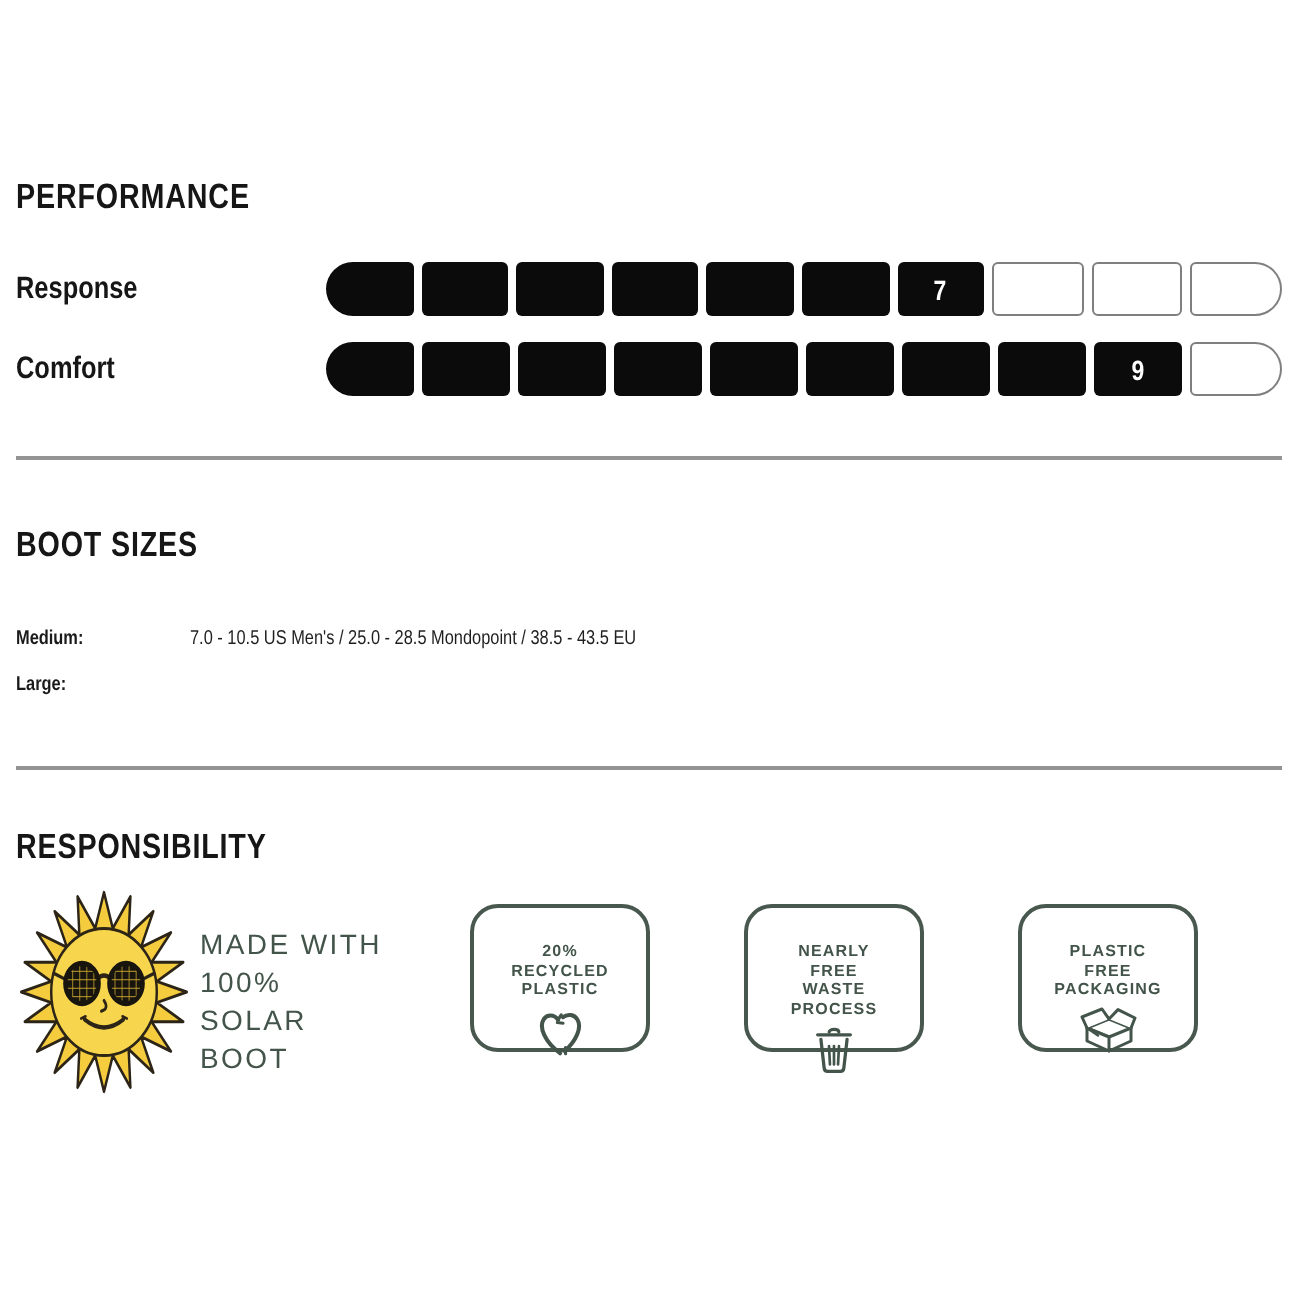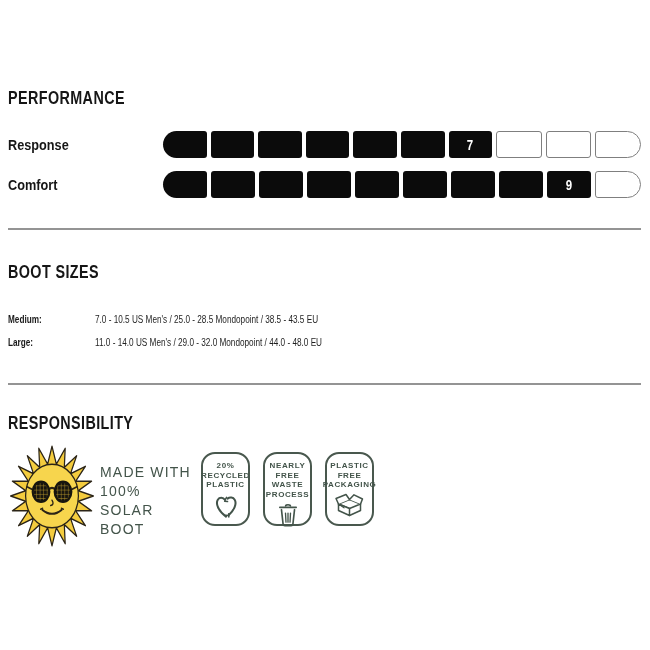--- a/index.html
+++ b/index.html
@@ -26,22 +26,22 @@
   #sizes{margin-top:26px;}
   .size-row{display:flex;line-height:23px;font-size:10px;}
   .size-label{width:87px;font-weight:bold;color:#1a1a1a;}
   .size-value{color:#1f1f1f;text-align:center;}
   
   .h-resp{margin-top:28px;}
   .resp-row{margin-top:10px;display:flex;align-items:flex-start;}
   .sun-wrap{width:88px;flex:0 0 88px;}
   .solar-text{width:97px;flex:0 0 97px;margin:20px 4px 0 4px;font-size:14px;font-weight:normal;letter-spacing:1.2px;line-height:19px;color:#43544a;}
   .badges{display:flex;gap:13px;margin-top:9px;}
-  .badge{box-sizing:border-box;width:49px;height:74px;border:2px solid #49584e;border-radius:14px;background:#fff;
-         display:flex;flex-direction:column;align-items:center;padding-top:7px;}
+  .badge{box-sizing:border-box;width:90px;height:74px;border:2px solid #49584e;border-radius:14px;background:#fff;
+         display:flex;flex-direction:column;align-items:center;padding-top:17px;margin-left:34px;}
   .badge-lines{text-align:center;font-size:8px;font-weight:bold;letter-spacing:.6px;line-height:9.5px;color:#43544a;}
   .badge-icon{margin-top:3px;}
 </style>
 </head>
 <body>
 
 <div class="page">
 
   <h2><span class="cond">PERFORMANCE</span></h2>
 
@@ -86,21 +86,20 @@
 
   <h2 class="h-boot"><span class="cond">BOOT SIZES</span></h2>
 
   <div id="sizes">
       <div class="size-row">
         <div class="size-label"><span class="cond">Medium:</span></div>
         <div class="size-value"><span class="cond">7.0 - 10.5 US Men's / 25.0 - 28.5 Mondopoint / 38.5 - 43.5 EU</span></div>
       </div>
       <div class="size-row">
         <div class="size-label"><span class="cond">Large:</span></div>
-        <div class="size-value"><span class="cond">11.0 - 14.0 US Men's / 29.0 - 32.0 Mondopoint / 44.0 - 48.0 EU</span></div>
       </div>
     </div>
 
   <hr class="divider d2">
 
   <h2 class="h-resp"><span class="cond">RESPONSIBILITY</span></h2>
 
   <div class="resp-row">
 
     <div class="sun-wrap">

